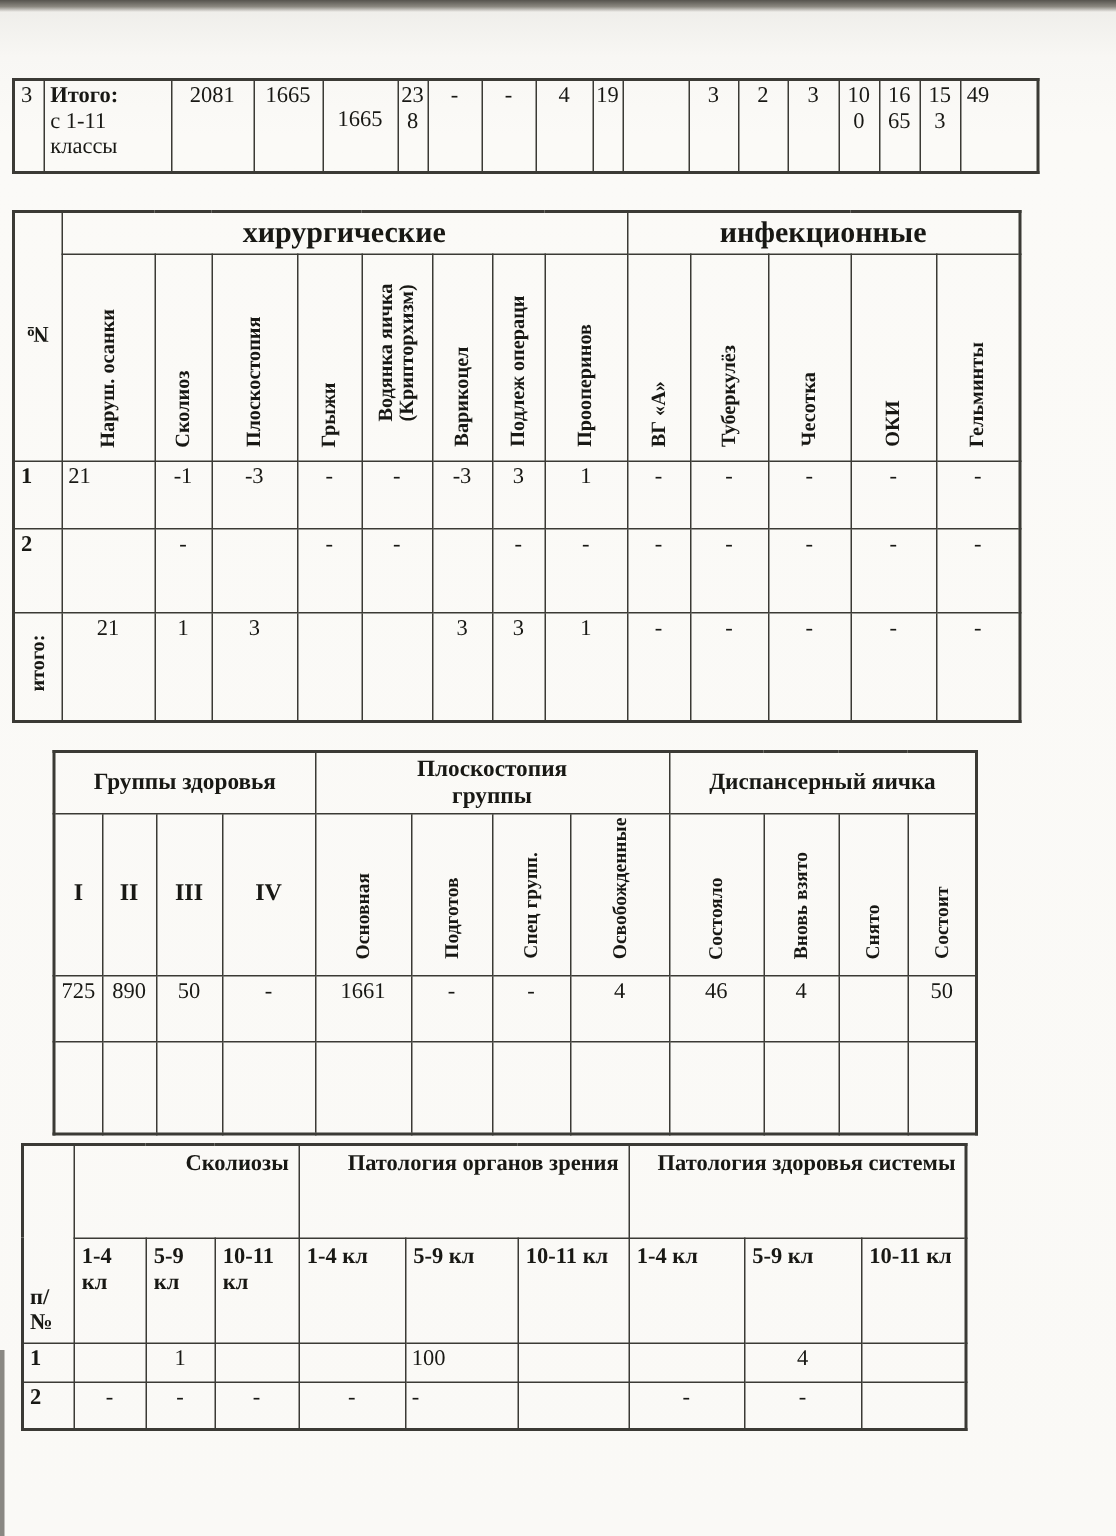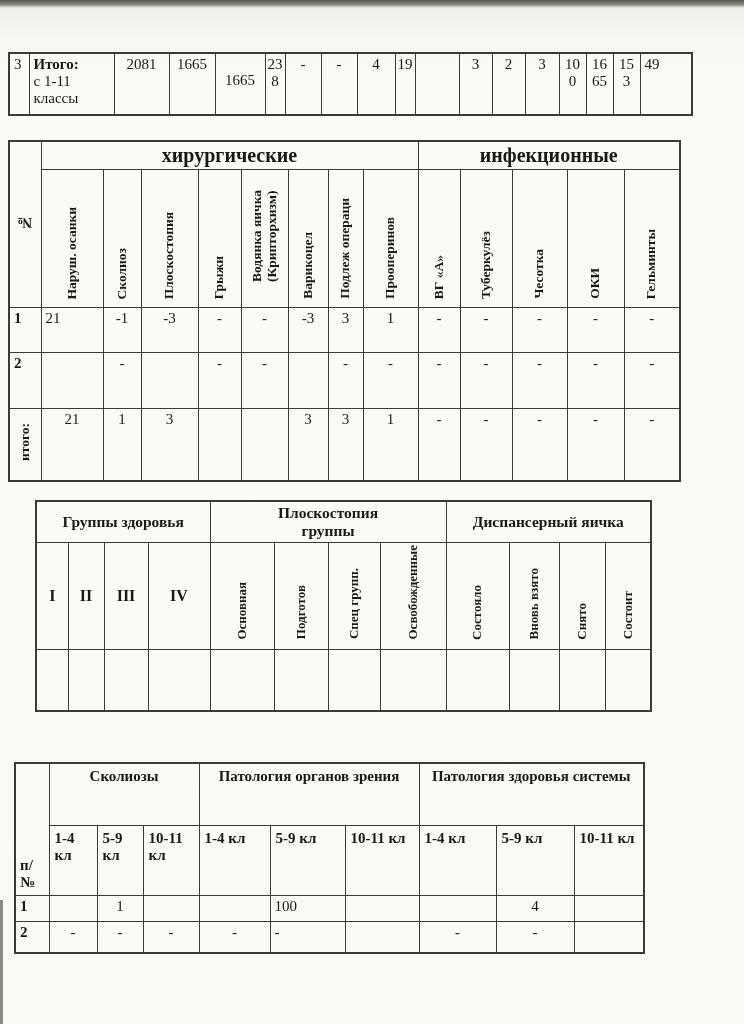--- a/index.html
+++ b/index.html
@@ -54,21 +54,21 @@
   .t3 .rn{font-weight:bold;vertical-align:middle;font-size:16px;}
   .t3 .rh{vertical-align:bottom;padding-bottom:5px;}
   .t3 .rot{font-size:13px;max-height:98px;}
 
   
   .t4{left:14px;top:762px;}
   .t4 .hr1{height:62px;}
   .t4 .hr2{height:70px;}
   .t4 .dr1{height:26px;}
   .t4 .dr2{height:32px;}
-  .t4 .gh4{text-align:center;vertical-align:top;font-weight:bold;font-size:15px;padding:4px 6px;}
+  .t4 .gh4{text-align:right;vertical-align:top;font-weight:bold;font-size:15px;padding:4px 6px;}
   .t4 .ch4{text-align:left;vertical-align:top;font-weight:bold;font-size:15px;padding:4px 5px;}
   .t4 .corner{vertical-align:bottom;text-align:left;font-weight:bold;padding:2px 4px 4px;}
   .t4 .num{text-align:left;font-weight:bold;padding-left:4px;}
   .t4 td{vertical-align:top;}
 </style>
 </head>
 <body>
 
 <div class="scan-top"></div>
 <div class="scan-left"></div>
@@ -239,20 +239,34 @@
 <td class="rn">IV</td>
 <td class="rh"><span class="rot">Основная</span></td>
 <td class="rh"><span class="rot">Подготов</span></td>
 <td class="rh"><span class="rot">Спец групп.</span></td>
 <td class="rh"><span class="rot">Освобожденные</span></td>
 <td class="rh"><span class="rot">Состояло</span></td>
 <td class="rh"><span class="rot">Вновь взято</span></td>
 <td class="rh"><span class="rot">Снято</span></td>
 <td class="rh"><span class="rot">Состоит</span></td>
 </tr>
+<tr class="dr1">
+<td>725</td>
+<td>890</td>
+<td>50</td>
+<td>-</td>
+<td>1661</td>
+<td>-</td>
+<td>-</td>
+<td>4</td>
+<td>46</td>
+<td>4</td>
+<td></td>
+<td>50</td>
+</tr>
 <tr class="dr2">
 <td></td>
 <td></td>
 <td></td>
 <td></td>
 <td></td>
 <td></td>
 <td></td>
 <td></td>
 <td></td>

